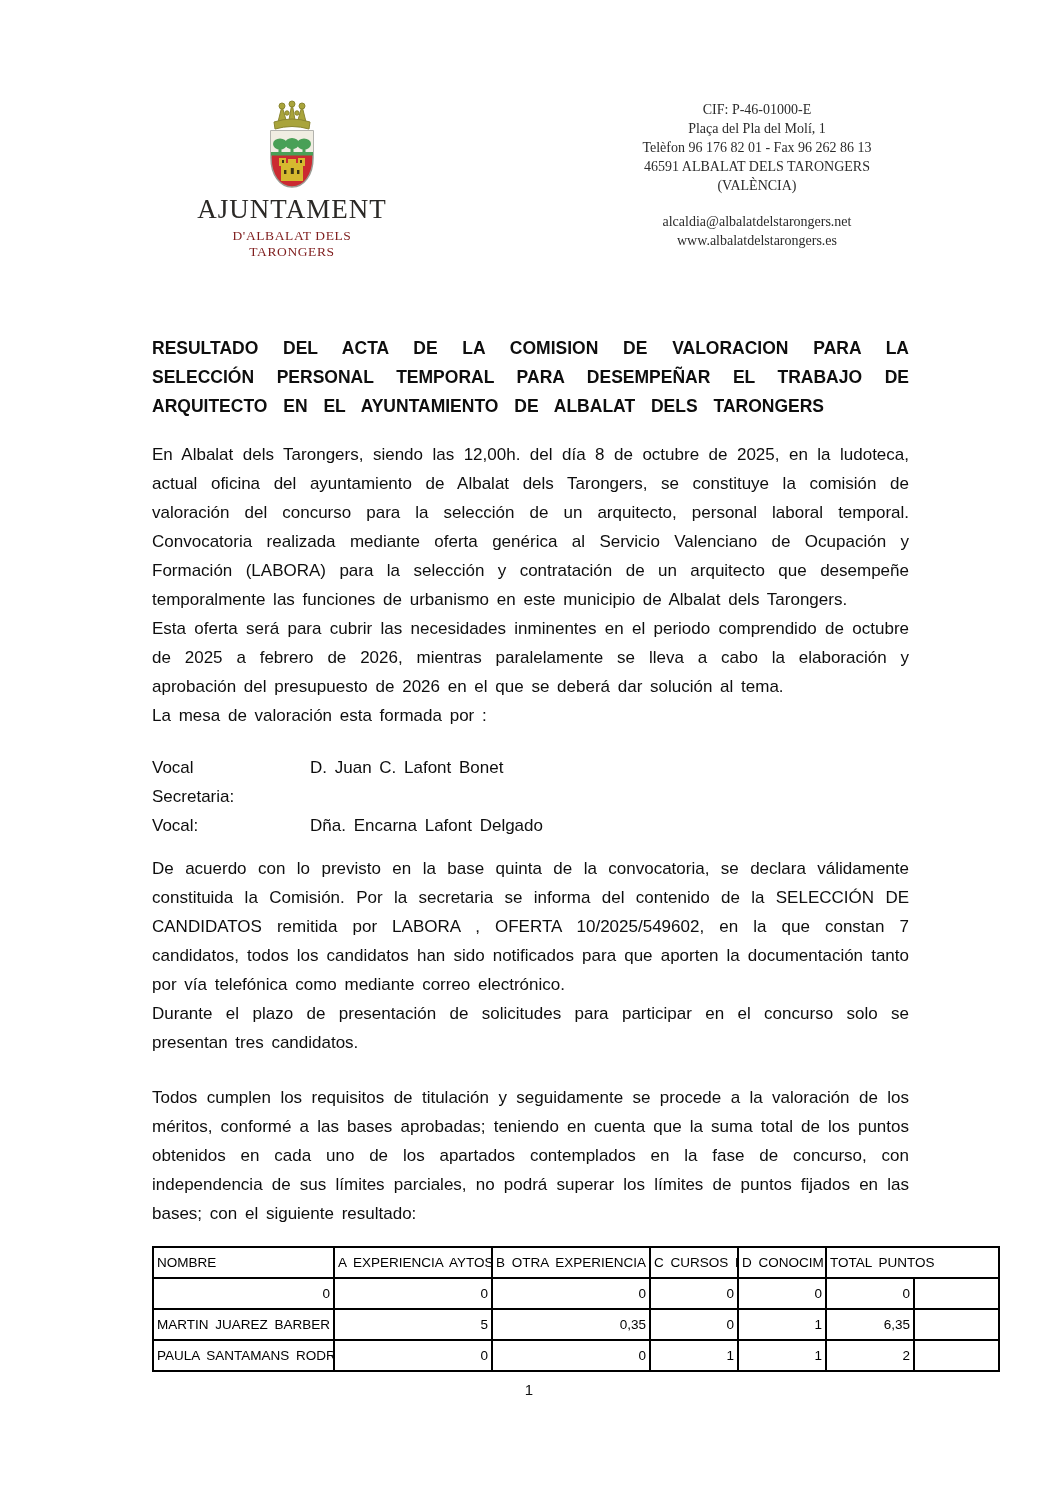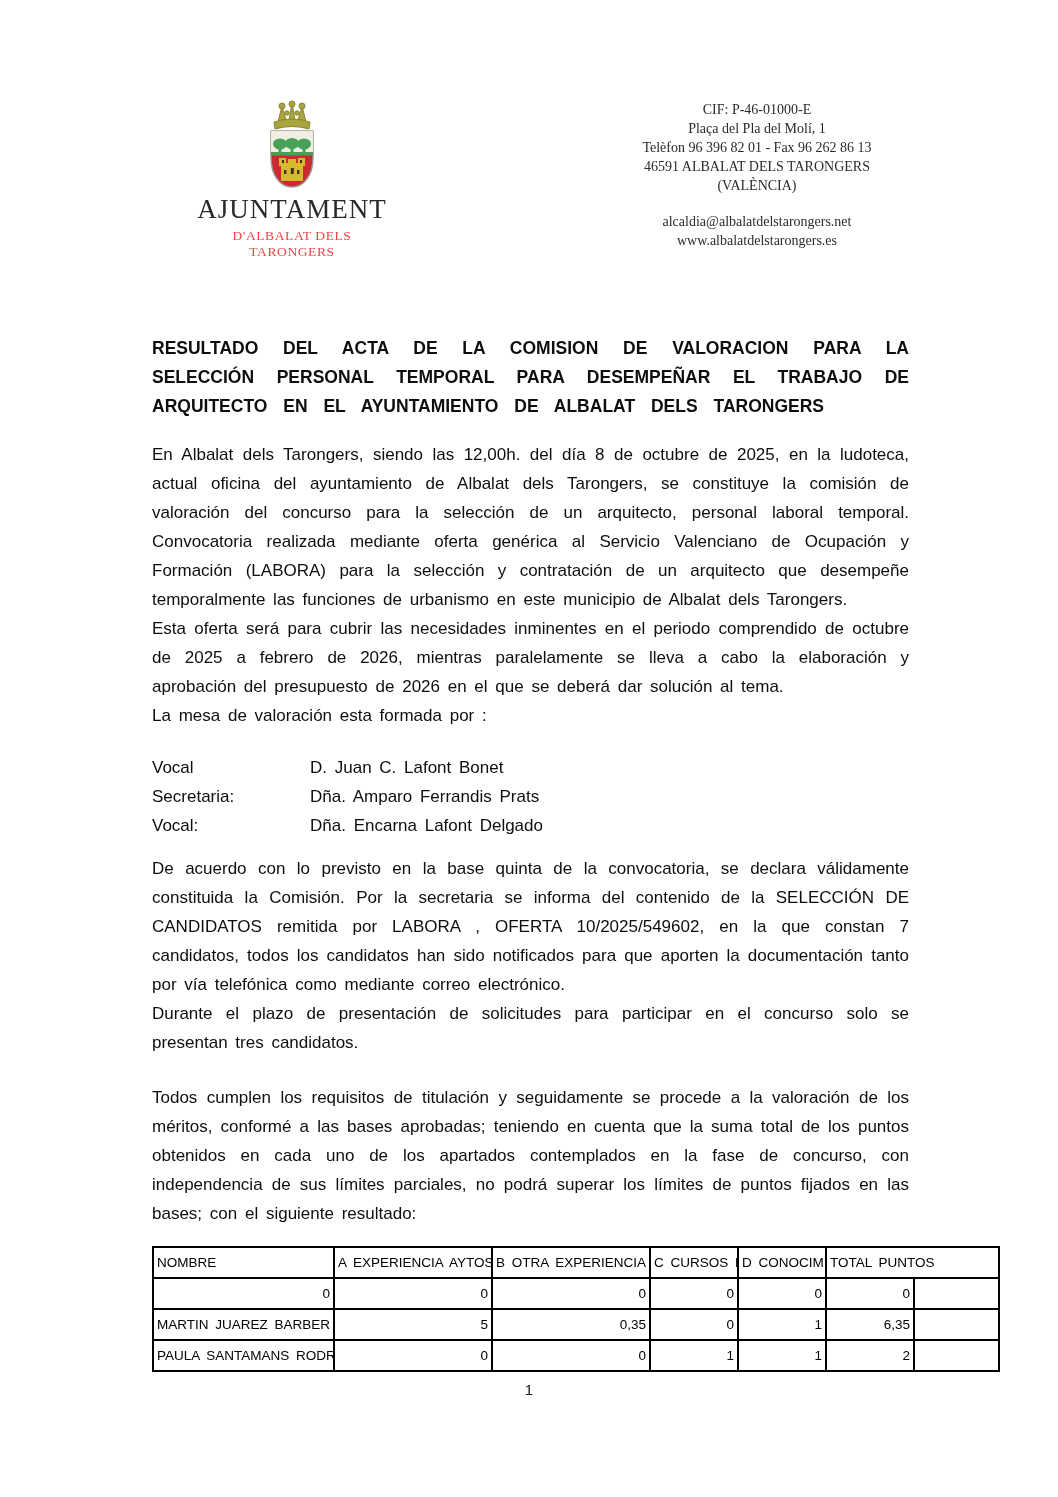--- a/index.html
+++ b/index.html
@@ -16,21 +16,21 @@
 
   
   .brand {
     position:absolute; left:192px; top:100px; width:200px;
     text-align:center;
     font-family:"Liberation Serif", serif;
     color:#2e2c2a;
   }
   .crest { display:block; margin:0 auto 2px auto; }
   .org-name { font-size:27px; letter-spacing:1px; color:#2b2926; }
-  .org-sub  { font-size:13.5px; letter-spacing:0.6px; margin-top:3px; color:#ef4444; }
+  .org-sub  { font-size:13.5px; letter-spacing:0.6px; margin-top:3px; color:#7f1d1d; }
 
   .contact {
     position:absolute; left:596px; top:100px; width:322px;
     text-align:center;
     font-family:"Liberation Serif", serif;
     font-size:14px; line-height:19px; color:#2b2b2b;
   }
   .contact .gap { height:17px; }
 
   
@@ -127,21 +127,21 @@
         <rect x="41" y="70" width="2.4" height="4"></rect>
       </g>
     </svg>
     <div class="org-name">AJUNTAMENT</div>
     <div class="org-sub">D'ALBALAT DELS TARONGERS</div>
   </div>
 
   <div class="contact">
     <div>CIF: P-46-01000-E</div>
     <div>Plaça del Pla del Molí, 1</div>
-    <div>Telèfon 96 396 82 01 - Fax 96 262 86 13</div>
+    <div>Telèfon 96 176 82 01 - Fax 96 262 86 13</div>
     <div>46591 ALBALAT DELS TARONGERS</div>
     <div>(VALÈNCIA)</div>
     <div class="gap"></div>
     <div>alcaldia@albalatdelstarongers.net</div>
     <div>www.albalatdelstarongers.es</div>
   </div>
 
   <div class="doc-body">
     <div class="doc-title">RESULTADO DEL ACTA DE LA COMISION DE VALORACION PARA LA SELECCIÓN PERSONAL TEMPORAL PARA DESEMPEÑAR EL TRABAJO DE ARQUITECTO EN EL AYUNTAMIENTO DE ALBALAT DELS TARONGERS</div>
 
@@ -149,21 +149,20 @@
     <p class="para">Esta oferta será para cubrir las necesidades inminentes en el periodo comprendido de octubre de 2025 a febrero de 2026, mientras paralelamente se lleva a cabo la elaboración y aprobación del presupuesto de 2026 en el que se deberá dar solución al tema.</p>
     <p class="para">La mesa de valoración esta formada por :</p>
 
     <div class="committee">
       <div class="committee-row">
         <span class="committee-role">Vocal</span>
         <span class="committee-name">D. Juan C. Lafont Bonet</span>
       </div>
       <div class="committee-row">
         <span class="committee-role">Secretaria:</span>
-        <span class="committee-name">Dña. Amparo Ferrandis Prats</span>
       </div>
       <div class="committee-row">
         <span class="committee-role">Vocal:</span>
         <span class="committee-name">Dña. Encarna Lafont Delgado</span>
       </div>
     </div>
 
     <p class="para">De acuerdo con lo previsto en la base quinta de la convocatoria, se declara válidamente constituida la Comisión. Por la secretaria se informa del contenido de la SELECCIÓN DE CANDIDATOS remitida por LABORA , OFERTA 10/2025/549602, en la que constan 7 candidatos, todos los candidatos han sido notificados para que aporten la documentación tanto por vía telefónica como mediante correo electrónico.</p>
     <p class="para">Durante el plazo de presentación de solicitudes para participar en el concurso solo se presentan tres candidatos.</p>
     <div class="spacer-sm"></div>

